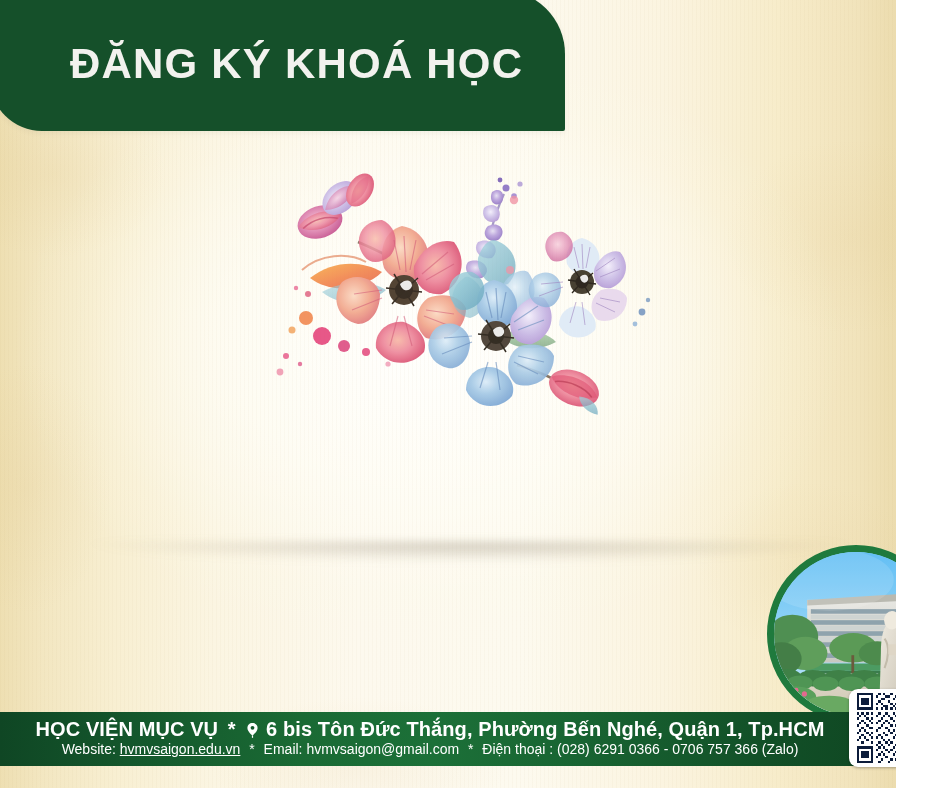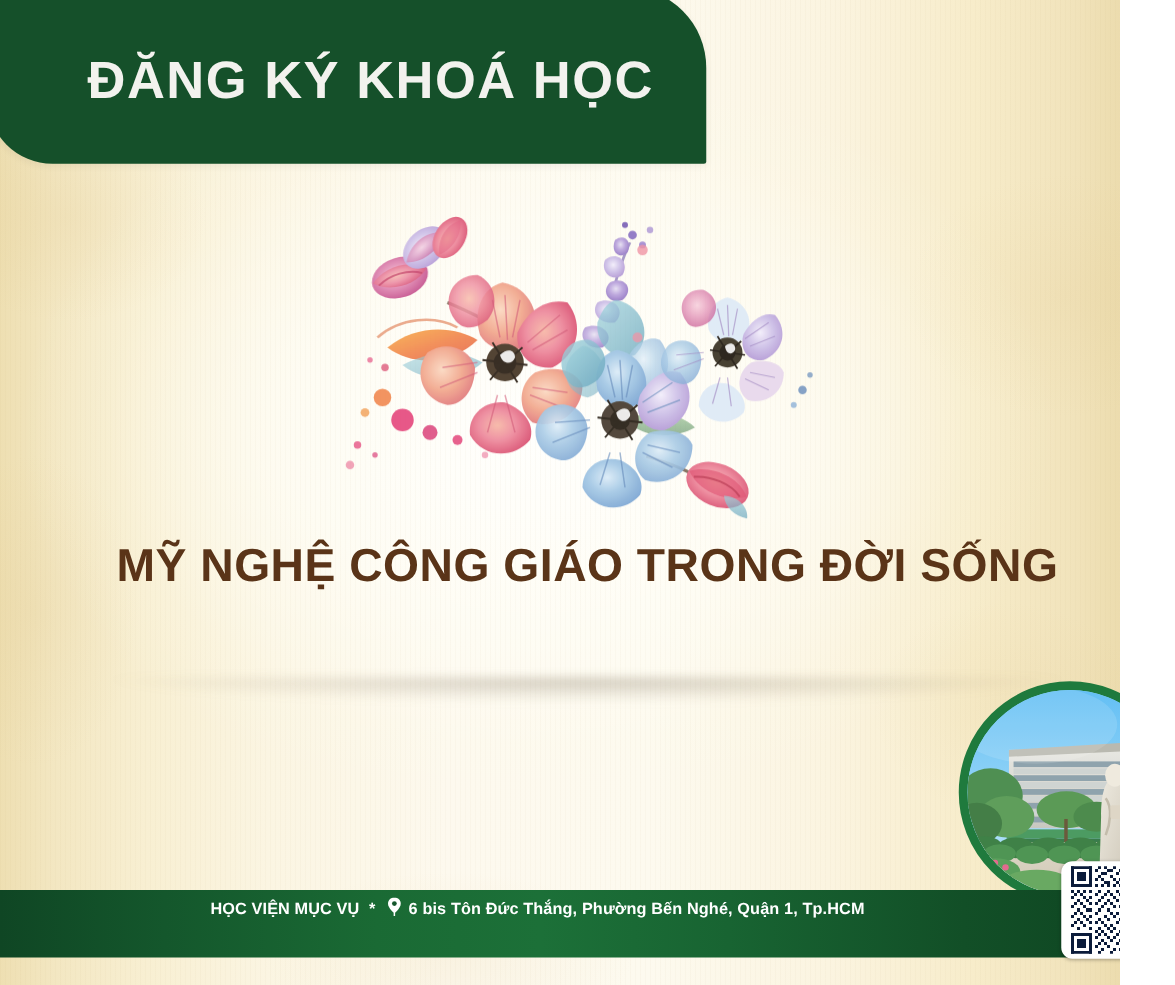--- a/index.html
+++ b/index.html
@@ -183,21 +183,21 @@
         #0e4421 100%);
     color: #ffffff;
     z-index: 5;
   }
 
   #footer-line-1 {
     position: absolute;
     left: 0; top: 6px;
     width: 860px;
     text-align: center;
-    font-size: 13px;
+    font-size: 20px;
     font-weight: 700;
     letter-spacing: 0.1px;
     white-space: nowrap;
     font-family: "Liberation Sans", sans-serif;
   }
   #footer-line-1 .sep { font-weight: 700; padding: 0 4px; }
   #footer-line-1 .addr { font-weight: 700; }
 
   #footer-line-2 {
     position: absolute;
@@ -440,21 +440,20 @@
           <circle cx="380" cy="152" r="3.4" fill="#5f86b8" opacity=".8"></circle>
           <circle cx="373" cy="164" r="2.4" fill="#7fa8d4" opacity=".75"></circle>
           <circle cx="386" cy="140" r="2.2" fill="#5f86b8" opacity=".7"></circle>
           <circle cx="126" cy="204" r="2.6" fill="#e8608b" opacity=".55"></circle>
         </g>
       </g>
     </svg>
   </div>
 
   <div id="title-block">
-    <div id="title-line-2">MỸ NGHỆ CÔNG GIÁO TRONG ĐỜI SỐNG</div>
   </div>
   <div id="title-shadow"></div>
 
   <div id="photo-circle">
     <svg id="photo-inner" viewBox="0 0 178 178" xmlns="http://www.w3.org/2000/svg" preserveAspectRatio="xMidYMid slice">
       <defs>
         <linearGradient id="sky" x1="0" y1="0" x2="0" y2="1">
           <stop offset="0%" stop-color="#63bff4"></stop>
           <stop offset="70%" stop-color="#a6dcf8"></stop>
           <stop offset="100%" stop-color="#cfeafc"></stop>
@@ -807,16 +806,26 @@
       <span class="pin-icon">
         <svg width="11" height="15" viewBox="0 0 11 15" xmlns="http://www.w3.org/2000/svg">
           <path d="M5.5 0 C2.5 0 0.4 2.1 0.4 4.9 C0.4 8.4 5.5 12.6 5.5 12.6 C5.5 12.6 10.6 8.4 10.6 4.9 C10.6 2.1 8.5 0 5.5 0 Z" fill="#ffffff"></path>
           <circle cx="5.5" cy="4.8" r="1.9" fill="#14572c"></circle>
           <rect x="4.9" y="12.4" width="1.2" height="2.4" fill="#ffffff"></rect>
         </svg>
       </span>
       <span class="addr">6 bis Tôn Đức Thắng, Phường Bến Nghé, Quận 1, Tp.HCM</span>
     </div>
 
+    <div id="footer-line-2">
+      <span>Website:</span>
+      <span class="ulink">hvmvsaigon.edu.vn</span>
+      <span class="sep">*</span>
+      <span>Email:</span>
+      <span>hvmvsaigon@gmail.com</span>
+      <span class="sep">*</span>
+      <span>Điện thoại :</span>
+      <span>(028) 6291 0366 - 0706 757 366 (Zalo)</span>
+    </div>
 
   </div>
 
 </div>
 
 </body></html>

